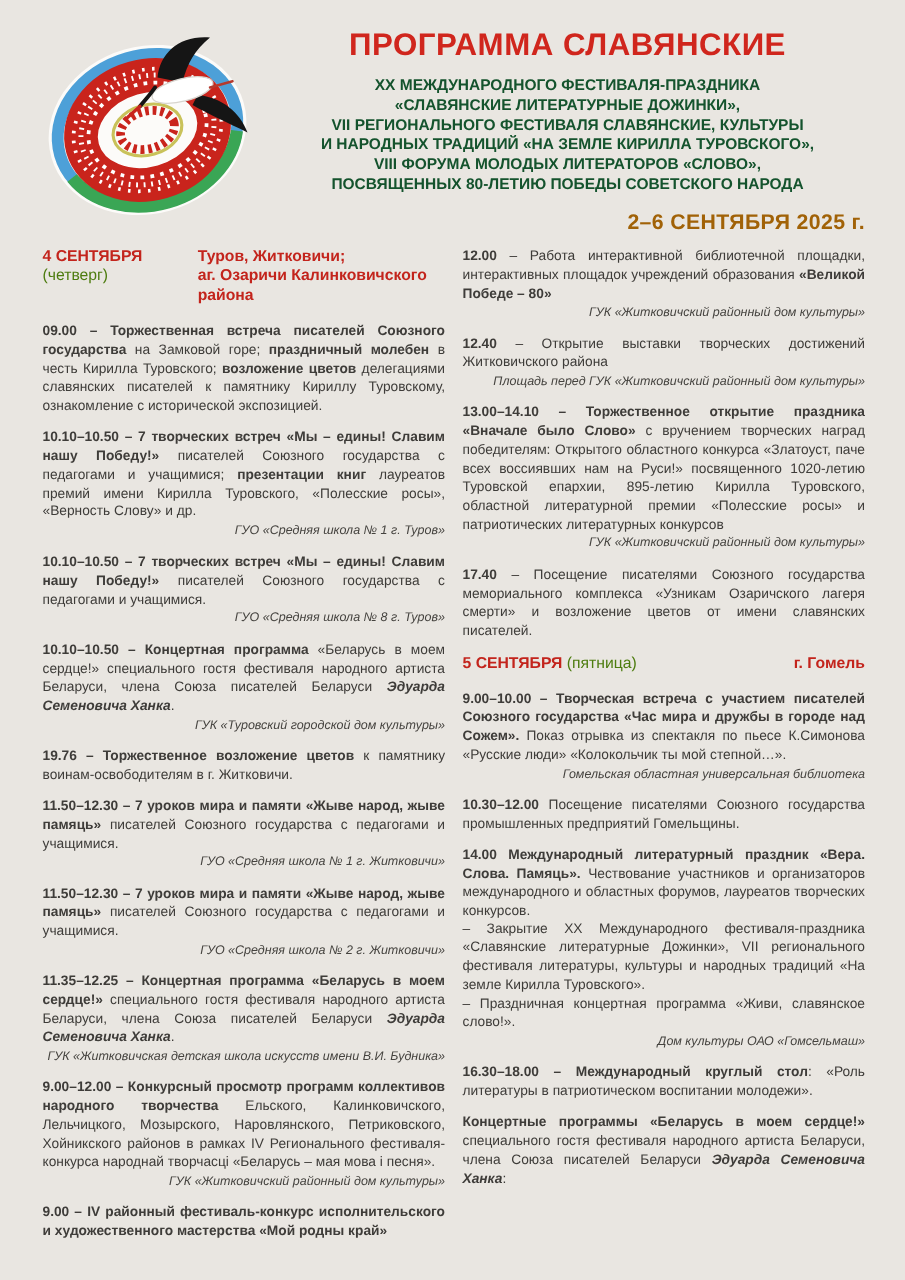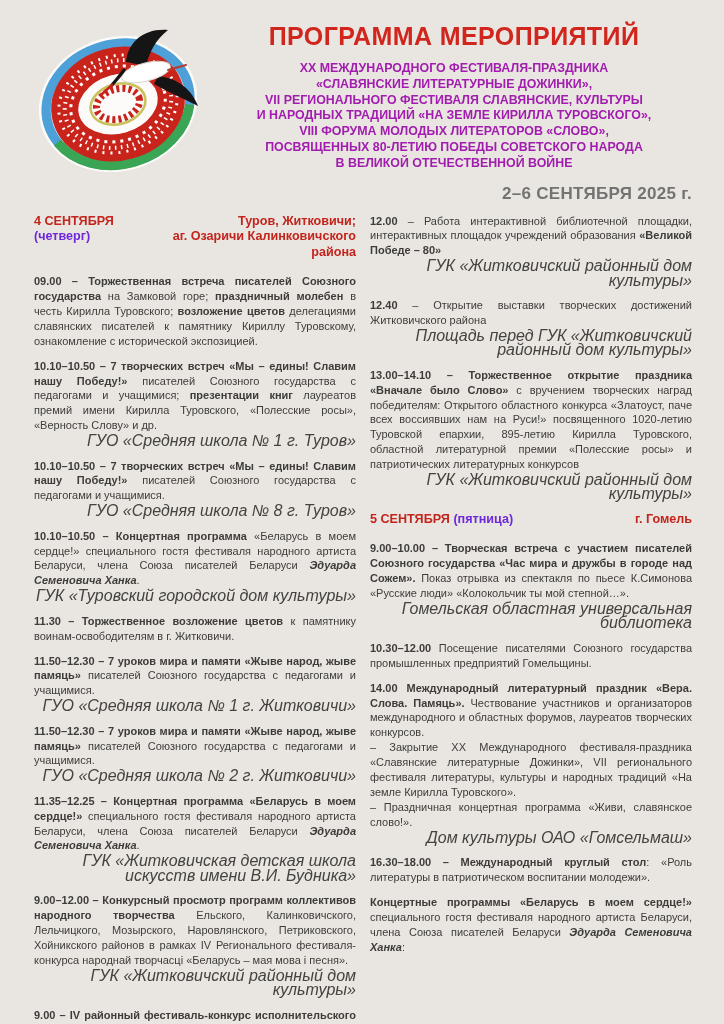--- a/index.html
+++ b/index.html
@@ -11,40 +11,40 @@
     overflow:hidden;
   }
   .page{position:relative;width:724px;height:1024px;overflow:hidden;}
   .logo{position:absolute;left:30px;top:20px;width:182px;height:162px;}
   .head-text{padding:14px 34px 0 218px;text-align:center;}
   .title{
     color:#d0261d;font-size:25px;font-weight:bold;margin:8px 0 10px;
     letter-spacing:.4px;white-space:nowrap;
   }
   .subtitle-line{
-    font-weight:bold;font-size:12.4px;line-height:15.8px;color:#a21caf;
+    font-weight:bold;font-size:12.4px;line-height:15.8px;color:#14532d;
   }
   .date-range{
     text-align:right;padding:12px 32px 0 0;
-    color:#737373;font-weight:bold;font-size:17px;letter-spacing:.3px;margin-left:40px;
+    color:#a16207;font-weight:bold;font-size:17px;letter-spacing:.3px;margin-left:40px;
   }
   .columns{display:flex;gap:14px;padding:10px 32px 0 34px;}
   .col{width:322px;flex:0 0 322px;}
   .day-header{
     display:flex;justify-content:space-between;gap:8px;
     color:#c3241c;font-weight:bold;font-size:12.6px;line-height:15.5px;
     margin:6px 0 14px 0;
   }
   .col > .day-header:first-child{margin-top:0;}
-  .day-weekday{color:#6d28d9;font-weight:bold;}
-  .day-location{text-align:right;}
+  .day-weekday{color:#4d7c0f;font-weight:normal;}
+  .day-location{text-align:left;}
   .entry{margin:0 0 10px 0;}
   .entry p{margin:0;font-size:11px;line-height:14.9px;text-align:justify;}
   .venue{
-    font-style:italic;text-align:right;font-size:16px;line-height:14.4px;
+    font-style:italic;text-align:right;font-size:10px;line-height:14.4px;
     color:#45433f;margin-top:1px;
   }
   .s-b{font-weight:bold;}
   .s-bi{font-weight:bold;font-style:italic;}
 </style>
 </head>
 <body>
 
 <div class="page">
 
@@ -68,29 +68,28 @@
         <path d="M 128 56 C 148 58 162 70 168 86 C 152 78 138 72 124 64 Z" fill="#151515"></path>
         <ellipse cx="116" cy="52" rx="25" ry="9" fill="#ffffff" stroke="#d8d5cf" stroke-width="1" transform="rotate(-14 116 52)"></ellipse>
         <path d="M 94 50 C 90 56 86 60 82 65" fill="none" stroke="#151515" stroke-width="3.2" stroke-linecap="round"></path>
         <path d="M 82 65 L 72 74" fill="none" stroke="#c9241c" stroke-width="2.6" stroke-linecap="round"></path>
         <path d="M 138 50 L 156 45" fill="none" stroke="#b53a2e" stroke-width="2" stroke-linecap="round"></path>
       </g>
     </svg>
   </div>
 
   <header class="head-text">
-    <div class="title">ПРОГРАММА МЕРОПРИЯТИЙ</div>
+    <div class="title">ПРОГРАММА СЛАВЯНСКИЕ</div>
     <div class="subtitle" id="subtitle">
         <div class="subtitle-line">XX МЕЖДУНАРОДНОГО ФЕСТИВАЛЯ-ПРАЗДНИКА</div>
         <div class="subtitle-line">«СЛАВЯНСКИЕ ЛИТЕРАТУРНЫЕ ДОЖИНКИ»,</div>
         <div class="subtitle-line">VII РЕГИОНАЛЬНОГО ФЕСТИВАЛЯ СЛАВЯНСКИЕ, КУЛЬТУРЫ</div>
         <div class="subtitle-line">И НАРОДНЫХ ТРАДИЦИЙ «НА ЗЕМЛЕ КИРИЛЛА ТУРОВСКОГО»,</div>
         <div class="subtitle-line">VIII ФОРУМА МОЛОДЫХ ЛИТЕРАТОРОВ «СЛОВО»,</div>
         <div class="subtitle-line">ПОСВЯЩЕННЫХ 80-ЛЕТИЮ ПОБЕДЫ СОВЕТСКОГО НАРОДА</div>
-        <div class="subtitle-line">В ВЕЛИКОЙ ОТЕЧЕСТВЕННОЙ ВОЙНЕ</div>
       </div>
   </header>
 
   <div class="date-range">2–6 СЕНТЯБРЯ 2025 г.</div>
 
   <main class="columns">
     <section class="col" id="col-left">
         <div class="day-header">
           <span><span>4 СЕНТЯБРЯ </span><span class="day-weekday">(четверг)</span></span>
           <span class="day-location">Туров, Житковичи;<br>аг. Озаричи Калинковичского района</span>
@@ -104,21 +103,21 @@
         </div>
         <div class="entry">
           <p><span class="s-b">10.10–10.50 – 7 творческих встреч «Мы – едины! Славим нашу Победу!»</span><span> писателей Союзного государства с педагогами и учащимися.</span></p>
           <div class="venue">ГУО «Средняя школа № 8 г. Туров»</div>
         </div>
         <div class="entry">
           <p><span class="s-b">10.10–10.50 – Концертная программа</span><span> «Беларусь в моем сердце!» специального гостя фестиваля народного артиста Беларуси, члена Союза писателей Беларуси </span><span class="s-bi">Эдуарда Семеновича Ханка</span><span>.</span></p>
           <div class="venue">ГУК «Туровский городской дом культуры»</div>
         </div>
         <div class="entry">
-          <p><span class="s-b">11.30 – Торжественное возложение цветов</span><span> к памятнику воинам-освободителям в г. Житковичи.</span></p>
+          <p><span class="s-b">19.76 – Торжественное возложение цветов</span><span> к памятнику воинам-освободителям в г. Житковичи.</span></p>
         </div>
         <div class="entry">
           <p><span class="s-b">11.50–12.30 – 7 уроков мира и памяти «Жыве народ, жыве памяць»</span><span> писателей Союзного государства с педагогами и учащимися.</span></p>
           <div class="venue">ГУО «Средняя школа № 1 г. Житковичи»</div>
         </div>
         <div class="entry">
           <p><span class="s-b">11.50–12.30 – 7 уроков мира и памяти «Жыве народ, жыве памяць»</span><span> писателей Союзного государства с педагогами и учащимися.</span></p>
           <div class="venue">ГУО «Средняя школа № 2 г. Житковичи»</div>
         </div>
         <div class="entry">
@@ -139,20 +138,23 @@
           <div class="venue">ГУК «Житковичский районный дом культуры»</div>
         </div>
         <div class="entry">
           <p><span class="s-b">12.40</span><span> – Открытие выставки творческих достижений Житковичского района</span></p>
           <div class="venue">Площадь перед ГУК «Житковичский районный дом культуры»</div>
         </div>
         <div class="entry">
           <p><span class="s-b">13.00–14.10 – Торжественное открытие праздника «Вначале было Слово»</span><span> с вручением творческих наград победителям: Открытого областного конкурса «Златоуст, паче всех воссиявших нам на Руси!» посвященного 1020-летию Туровской епархии, 895-летию Кирилла Туровского, областной литературной премии «Полесские росы» и патриотических литературных конкурсов</span></p>
           <div class="venue">ГУК «Житковичский районный дом культуры»</div>
         </div>
+        <div class="entry">
+          <p><span class="s-b">17.40</span><span> – Посещение писателями Союзного государства мемориального комплекса «Узникам Озаричского лагеря смерти» и возложение цветов от имени славянских писателей.</span></p>
+        </div>
         <div class="day-header">
           <span><span>5 СЕНТЯБРЯ </span><span class="day-weekday">(пятница)</span></span>
           <span class="day-location">г. Гомель</span>
         </div>
         <div class="entry">
           <p><span class="s-b">9.00–10.00 – Творческая встреча с участием писателей Союзного государства «Час мира и дружбы в городе над Сожем».</span><span> Показ отрывка из спектакля по пьесе К.Симонова «Русские люди» «Колокольчик ты мой степной…».</span></p>
           <div class="venue">Гомельская областная универсальная библиотека</div>
         </div>
         <div class="entry">
           <p><span class="s-b">10.30–12.00</span><span> Посещение писателями Союзного государства промышленных предприятий Гомельщины.</span></p>

